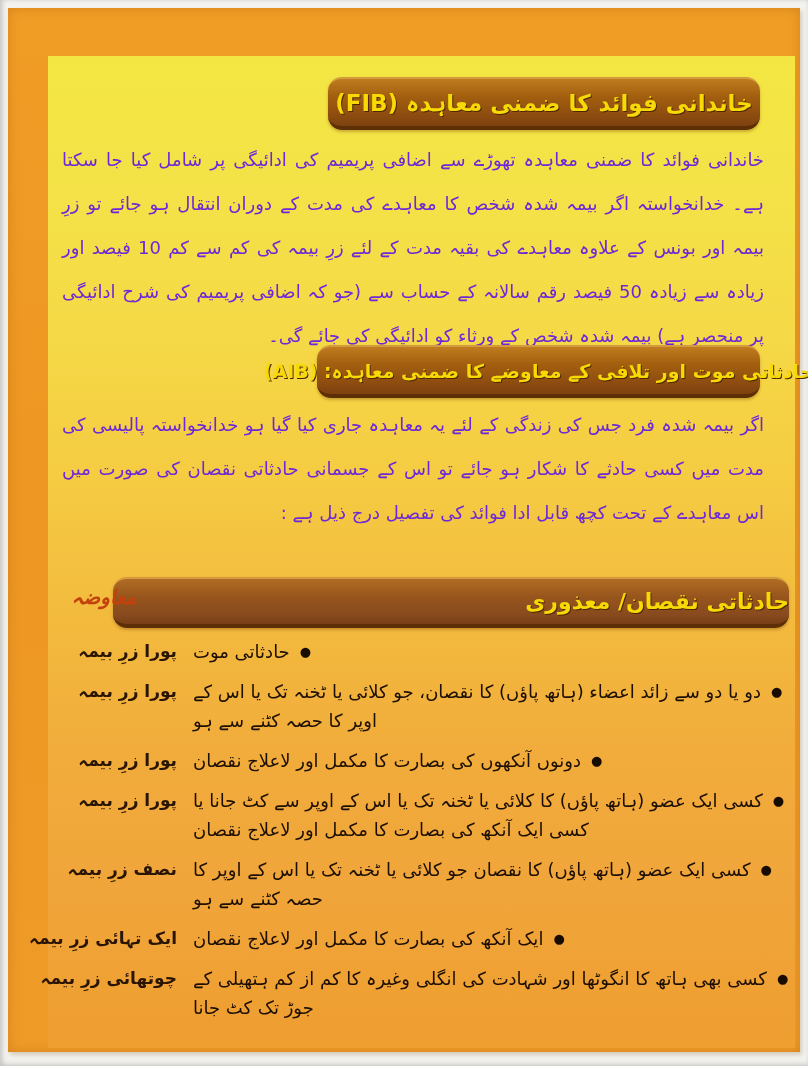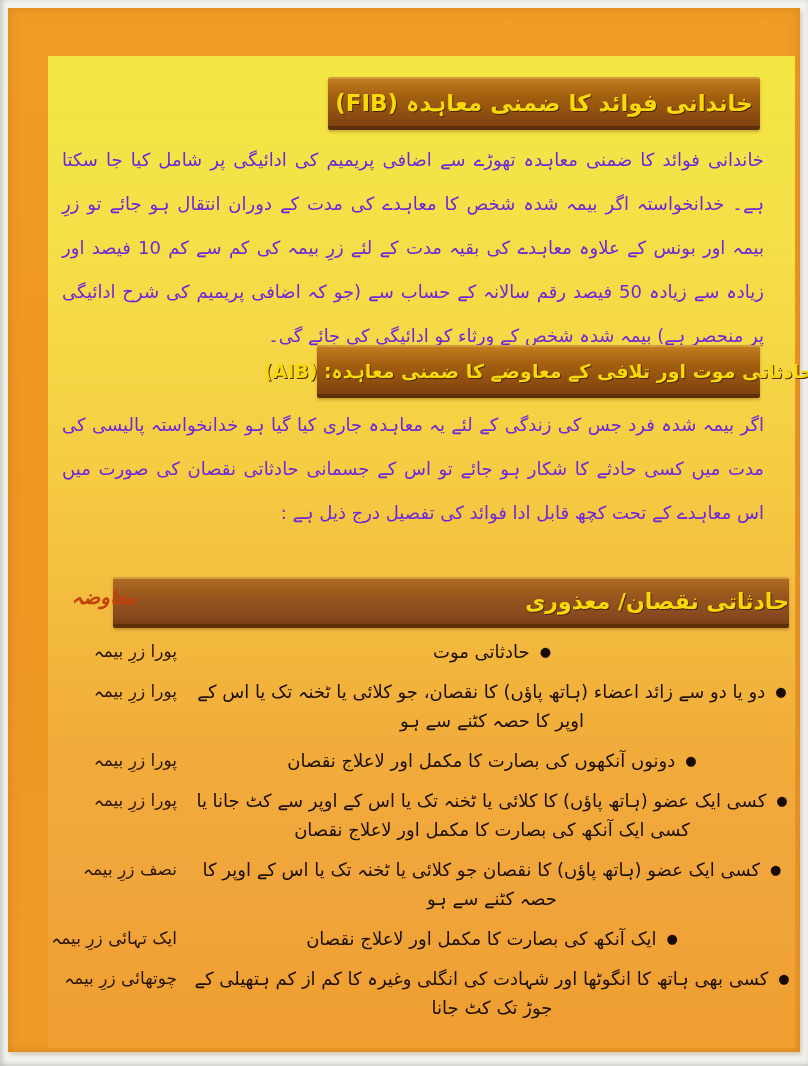--- a/index.html
+++ b/index.html
@@ -27,21 +27,21 @@
     background: linear-gradient(180deg,
       #f3e642 0%, #f4e248 14%, #f5d946 28%, #f5cc42 42%,
       #f3bb3e 56%, #f1ac3b 70%, #f0a53a 84%, #ef9e30 100%);
   }
   
   .bar {
     position: absolute;
     background: linear-gradient(180deg, #c07c1e 0%, #a4600f 35%, #8e4d10 75%, #7e4210 100%);
     border-top: 2px solid #d39a3e;
     border-bottom: 4px solid #5d2f07;
-    border-radius: 2px;
+    border-radius: 14px;
     display: flex;
     align-items: center;
     justify-content: center;
     direction: rtl;
     box-shadow: 0 2px 3px rgba(120,70,10,0.35);
   }
   .bar .bar-text {
     color: #f6d905;
     font-weight: bold;
     text-shadow: 1px 1px 0 #4f2604;
@@ -94,35 +94,35 @@
     display: flex;
     align-items: flex-start;
     margin-bottom: 11px;
     direction: rtl;
   }
   .injury {
     flex: 1;
     font-size: 18px;
     line-height: 29px;
     color: #1d0f03;
-    text-align: center;
+    text-align: left;
     padding-left: 12px;
   }
   .bullet {
     display: inline-block;
     font-size: 13px;
     color: #180c02;
     margin-left: 10px;
     vertical-align: 2px;
   }
   .benefit {
     width: 122px;
     font-size: 17px;
     line-height: 29px;
-    font-weight: normal;
+    font-weight: bold;
     color: #2a1505;
     text-align: right;
     padding-right: 4px;
     white-space: nowrap;
   }
   
   .edge-shade {
     position: absolute;
     left: 0; top: 0; right: 0; bottom: 0;
     pointer-events: none;

